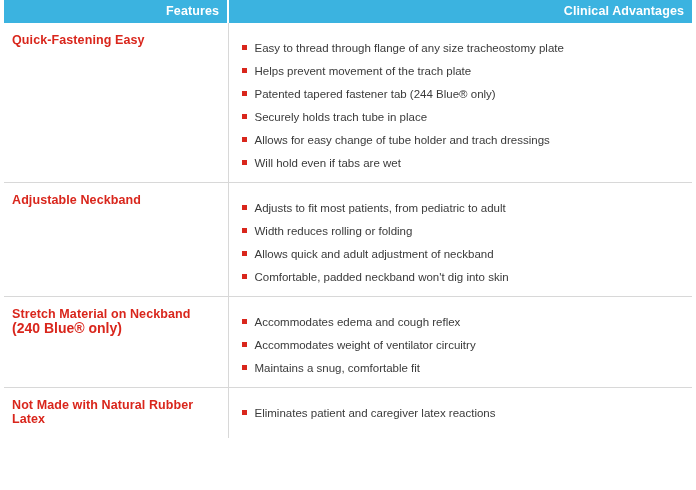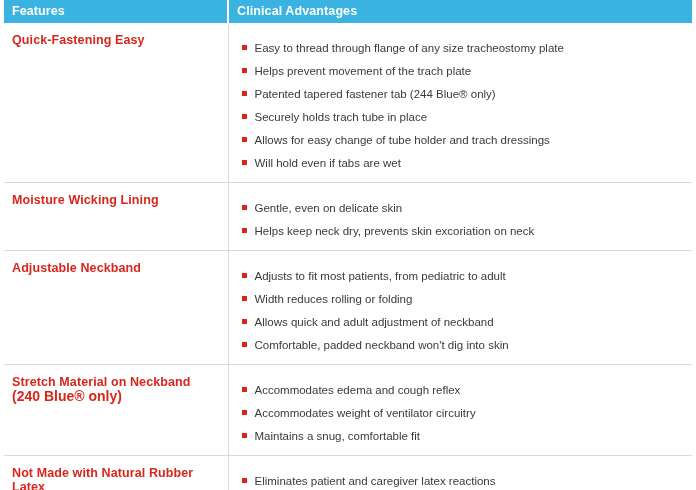--- a/index.html
+++ b/index.html
@@ -27,21 +27,21 @@
     background: #ffffff;
   }
   table.feature-table col.c1 { width: 224px; }
   table.feature-table col.c2 { width: 464px; }
 
   thead th {
     background: #3bb3e0;
     color: #ffffff;
     font-size: 12.5px;
     font-weight: bold;
-    text-align: left;
+    text-align: right;
     padding: 4px 8px 5px 8px;
     border-right: 2px solid #ffffff;
     letter-spacing: 0.1px;
   }
   thead th.last { border-right: none; margin-top: 12px; }
 
   tbody td {
     vertical-align: top;
     border-bottom: 1px solid #d8d8d8;
     background: #ffffff;
@@ -121,31 +121,20 @@
               <li><span class="bullet"></span><span>Helps prevent movement of the trach plate</span></li>
               <li><span class="bullet"></span><span>Patented tapered fastener tab (244 Blue® only)</span></li>
               <li><span class="bullet"></span><span>Securely holds trach tube in place</span></li>
               <li><span class="bullet"></span><span>Allows for easy change of tube holder and trach dressings</span></li>
               <li><span class="bullet"></span><span>Will hold even if tabs are wet</span></li>
             </ul>
           </td>
         </tr>
         <tr>
           <td class="feature-cell">
-            <div class="feature-title">Moisture Wicking Lining</div>
-          </td>
-          <td class="adv-cell">
-            <ul class="adv-list">
-              <li><span class="bullet"></span><span>Gentle, even on delicate skin</span></li>
-              <li><span class="bullet"></span><span>Helps keep neck dry, prevents skin excoriation on neck</span></li>
-            </ul>
-          </td>
-        </tr>
-        <tr>
-          <td class="feature-cell">
             <div class="feature-title">Adjustable Neckband</div>
           </td>
           <td class="adv-cell">
             <ul class="adv-list">
               <li><span class="bullet"></span><span>Adjusts to fit most patients, from pediatric to adult</span></li>
               <li><span class="bullet"></span><span>Width reduces rolling or folding</span></li>
               <li><span class="bullet"></span><span>Allows quick and adult adjustment of neckband</span></li>
               <li><span class="bullet"></span><span>Comfortable, padded neckband won't dig into skin</span></li>
             </ul>
           </td>

